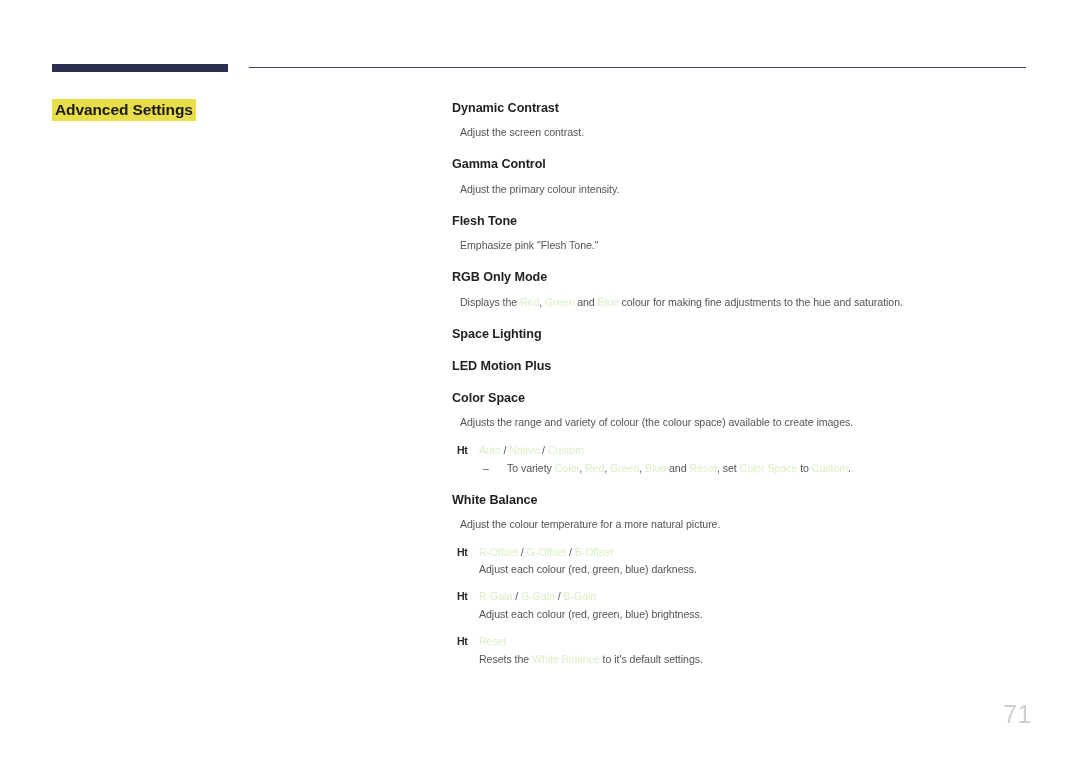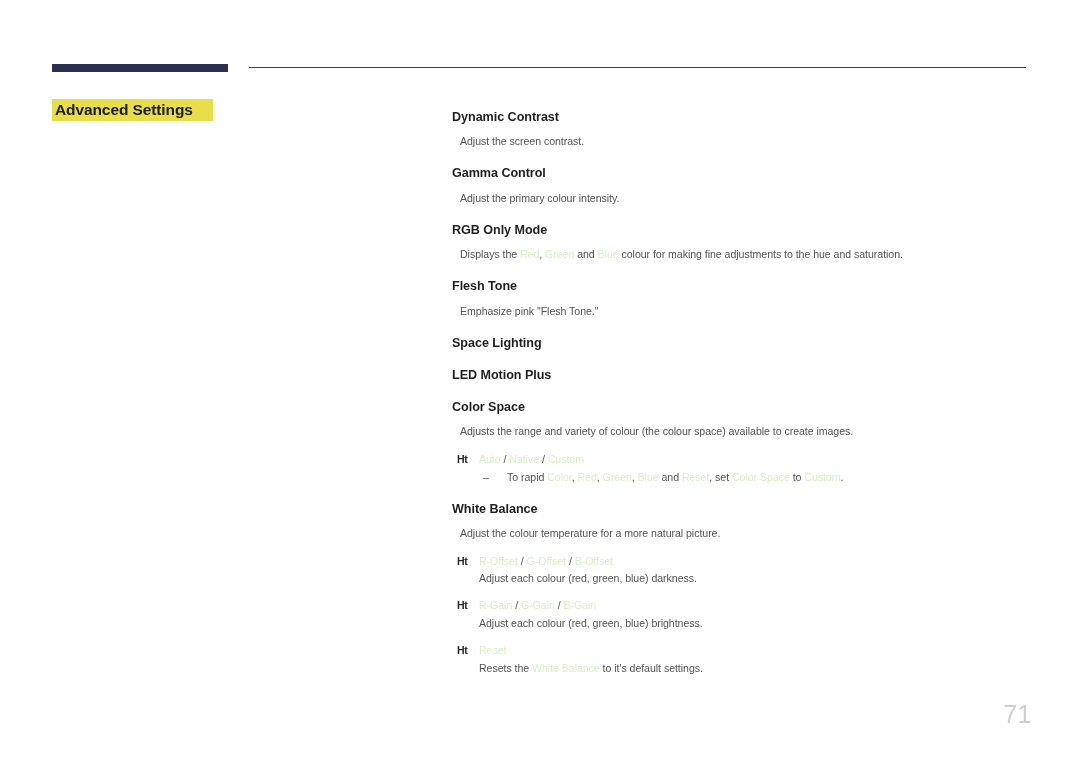--- a/index.html
+++ b/index.html
@@ -47,21 +47,21 @@
     left: 52px;
     top: 99px;
     width: 340px;
   }
   .section-title {
     display: inline;
     font-size: 15.5px;
     font-weight: bold;
     color: #1a1a1a;
     background: #e8de4a;
-    padding: 2px 20px 3px 3px;
+    padding: 2px 3px 3px 3px;
     line-height: 1.45;
     letter-spacing: -0.1px;
   }
 
   
   .content {
     position: absolute;
     left: 452px;
     top: 98px;
     width: 580px;
@@ -72,21 +72,21 @@
   }
   .entry + .entry {
     margin-top: 17px;
   }
 
   .entry-title {
     font-size: 12.6px;
     font-weight: bold;
     color: #1f1f1f;
     letter-spacing: -0.05px;
-    margin: 12px 0 9px 0;
+    margin: 3px 0 9px 0;
     line-height: 1.2;
   }
 
   .entry-desc {
     font-size: 10.6px;
     color: #545454;
     line-height: 1.45;
     margin: 8px;
     letter-spacing: -0.05px;
   }
@@ -190,49 +190,49 @@
     <div class="entry-title">Dynamic Contrast</div>
     <div class="entry-desc">Adjust the screen contrast.</div>
   </div>
 
   <div class="entry">
     <div class="entry-title">Gamma Control</div>
     <div class="entry-desc">Adjust the primary colour intensity.</div>
   </div>
 
   <div class="entry">
+    <div class="entry-title">Flesh Tone</div>
+    <div class="entry-desc">Emphasize pink "Flesh Tone."</div>
+  </div>
+
+  <div class="entry">
     <div class="entry-title">RGB Only Mode</div>
     <div class="entry-desc"><span>Displays the </span><span class="term">Red</span><span>, </span><span class="term">Green</span><span> and </span><span class="term">Blue</span><span> colour for making fine adjustments to the hue and saturation.</span></div>
   </div>
 
-  <div class="entry">
-    <div class="entry-title">Flesh Tone</div>
-    <div class="entry-desc">Emphasize pink "Flesh Tone."</div>
-  </div>
-
   <div class="entry has-gap">
     <div class="entry-title">Space Lighting</div>
   </div>
 
   <div class="entry">
     <div class="entry-title">LED Motion Plus</div>
   </div>
 
   <div class="entry">
     <div class="entry-title">Color Space</div>
     <div class="entry-desc">Adjusts the range and variety of colour (the colour space) available to create images.</div>
 
     <div class="bullet-row">
       <span class="bullet-marker">Ht</span>
       <span class="bullet-text"><span class="term">Auto</span><span> / </span><span class="term">Native</span><span> / </span><span class="term">Custom</span></span>
     </div>
 
     <div class="sub-row">
       <span class="sub-marker">–</span>
-      <span class="sub-text"><span>To rapid </span><span class="term">Color</span><span>, </span><span class="term">Red</span><span>, </span><span class="term">Green</span><span>, </span><span class="term">Blue</span><span> and </span><span class="term">Reset</span><span>, set </span><span class="term">Color Space</span><span> to </span><span class="term">Custom</span><span>.</span></span>
+      <span class="sub-text"><span>To variety </span><span class="term">Color</span><span>, </span><span class="term">Red</span><span>, </span><span class="term">Green</span><span>, </span><span class="term">Blue</span><span> and </span><span class="term">Reset</span><span>, set </span><span class="term">Color Space</span><span> to </span><span class="term">Custom</span><span>.</span></span>
     </div>
   </div>
 
   <div class="entry">
     <div class="entry-title">White Balance</div>
     <div class="entry-desc">Adjust the colour temperature for a more natural picture.</div>
 
     <div class="bullet-row">
       <span class="bullet-marker">Ht</span>
       <span class="bullet-text"><span class="term">R-Offset</span><span> / </span><span class="term">G-Offset</span><span> / </span><span class="term">B-Offset</span></span>

